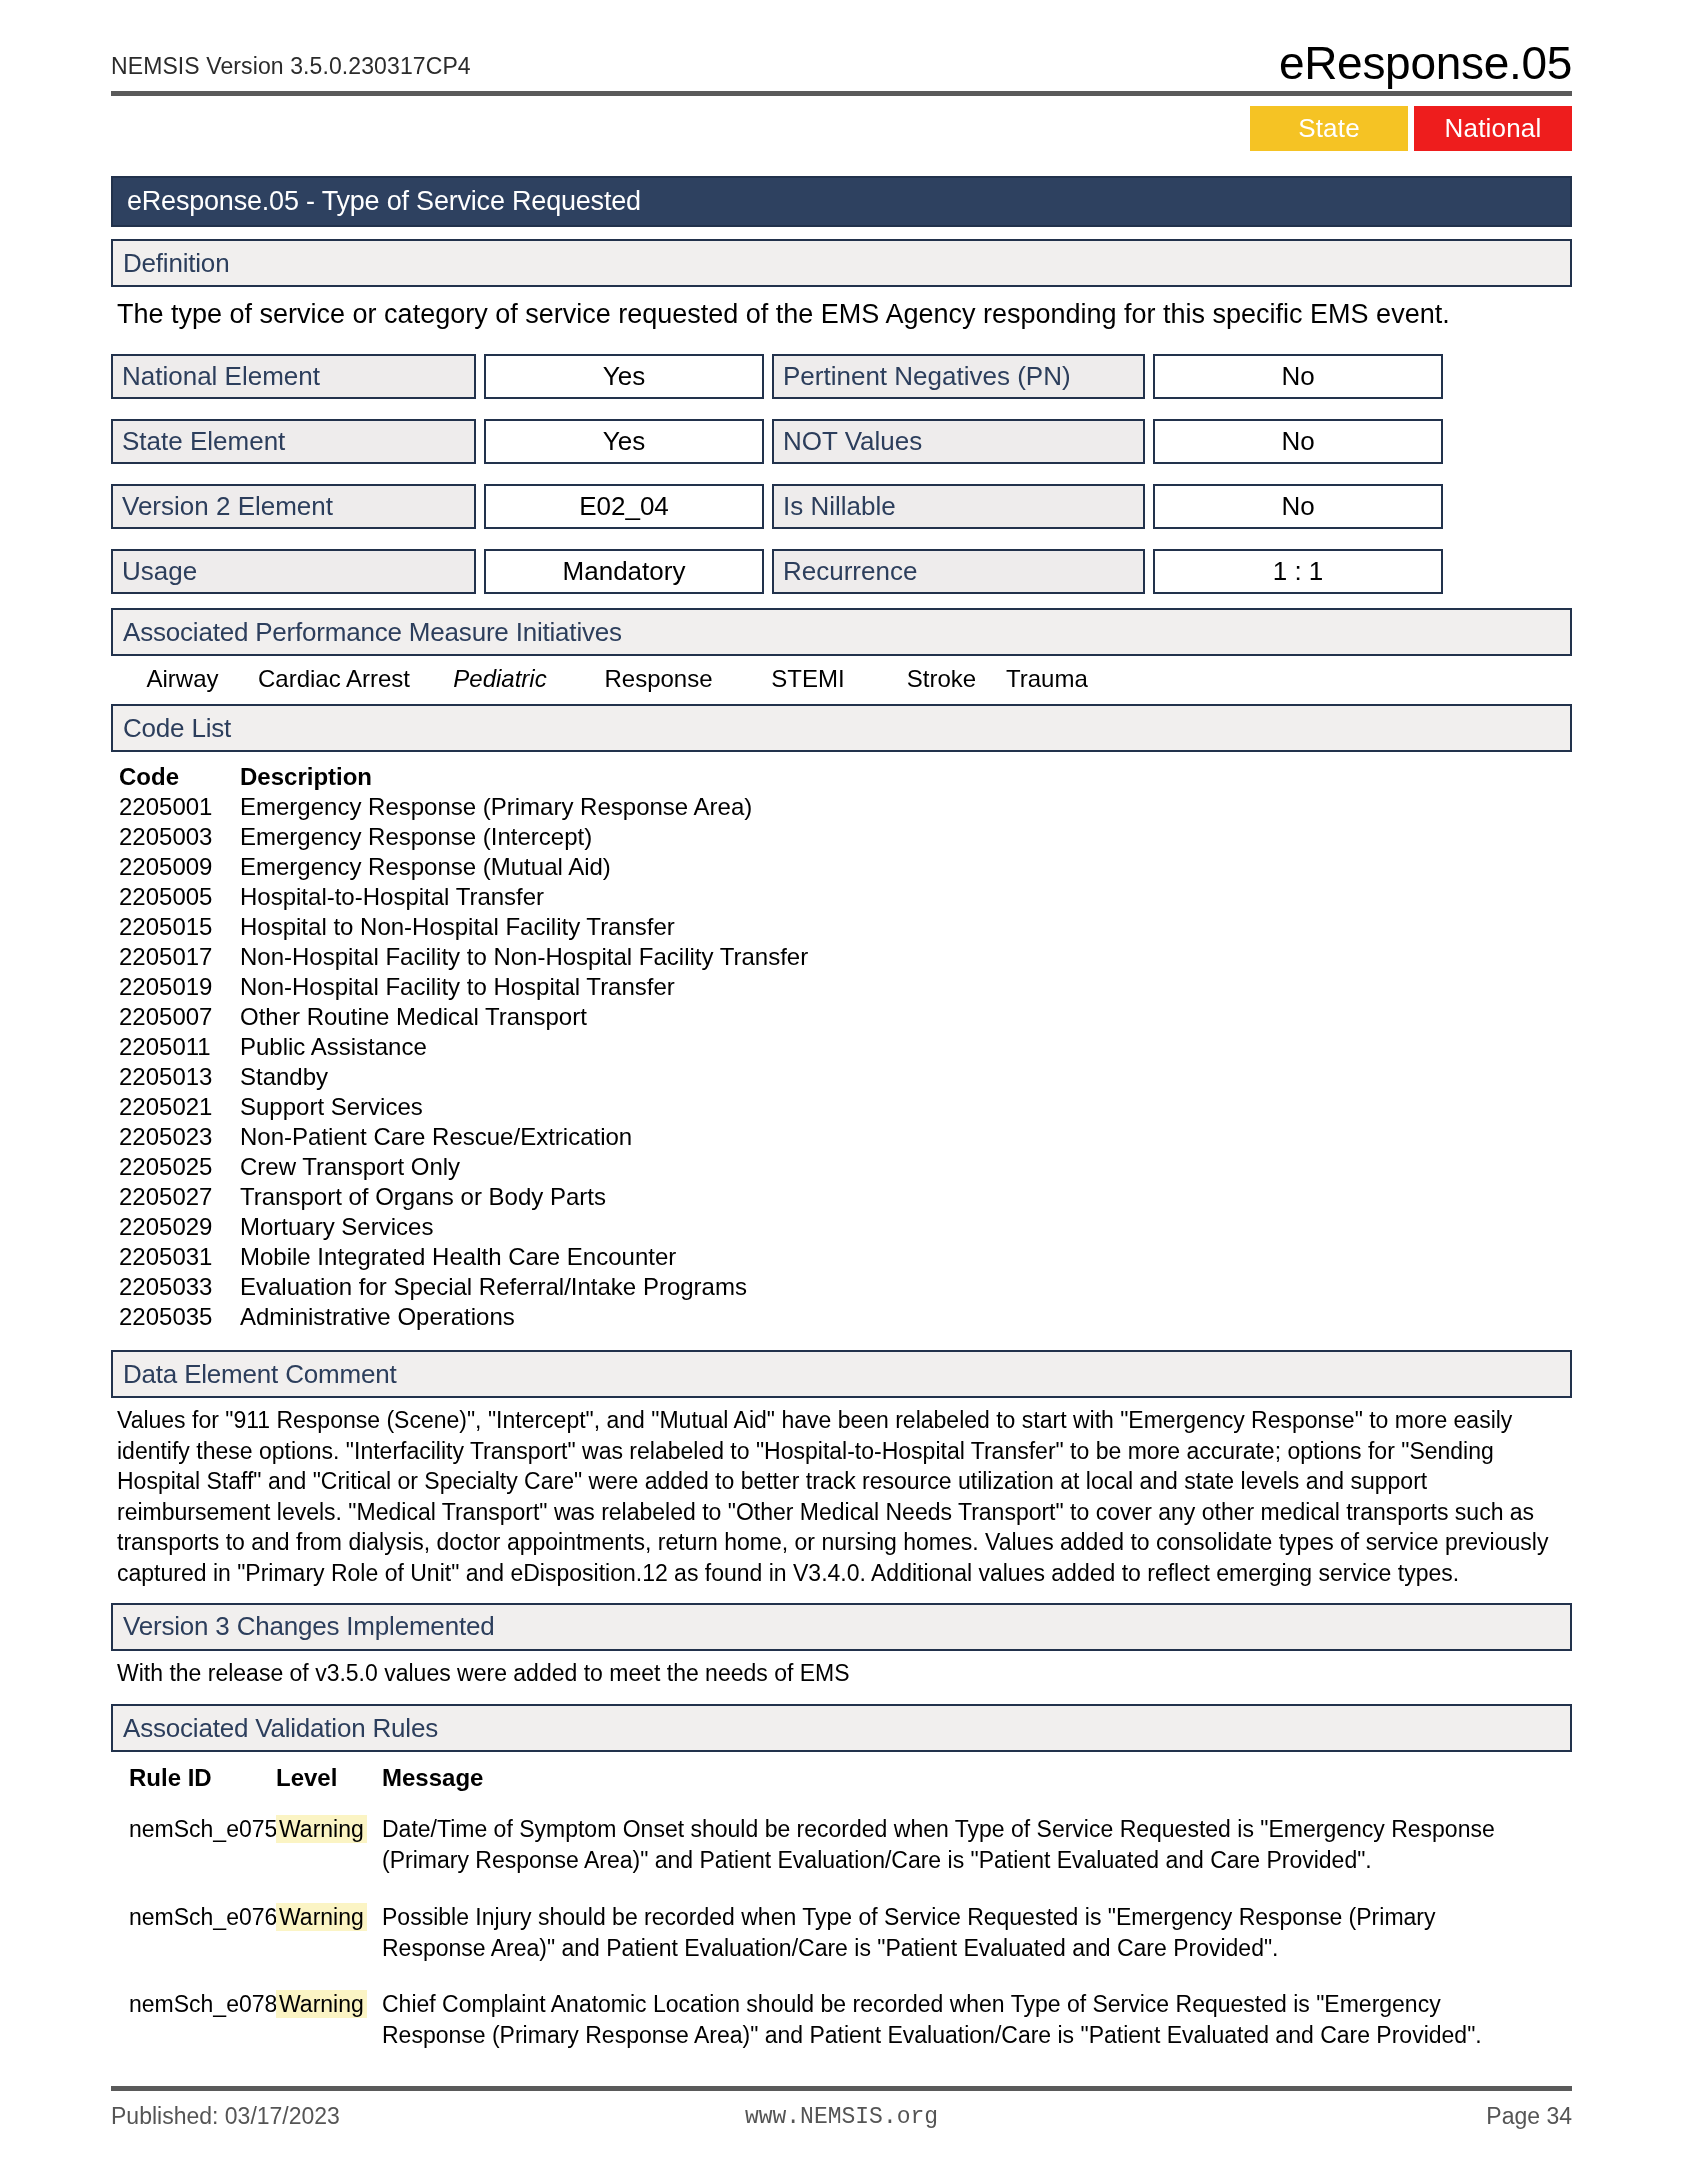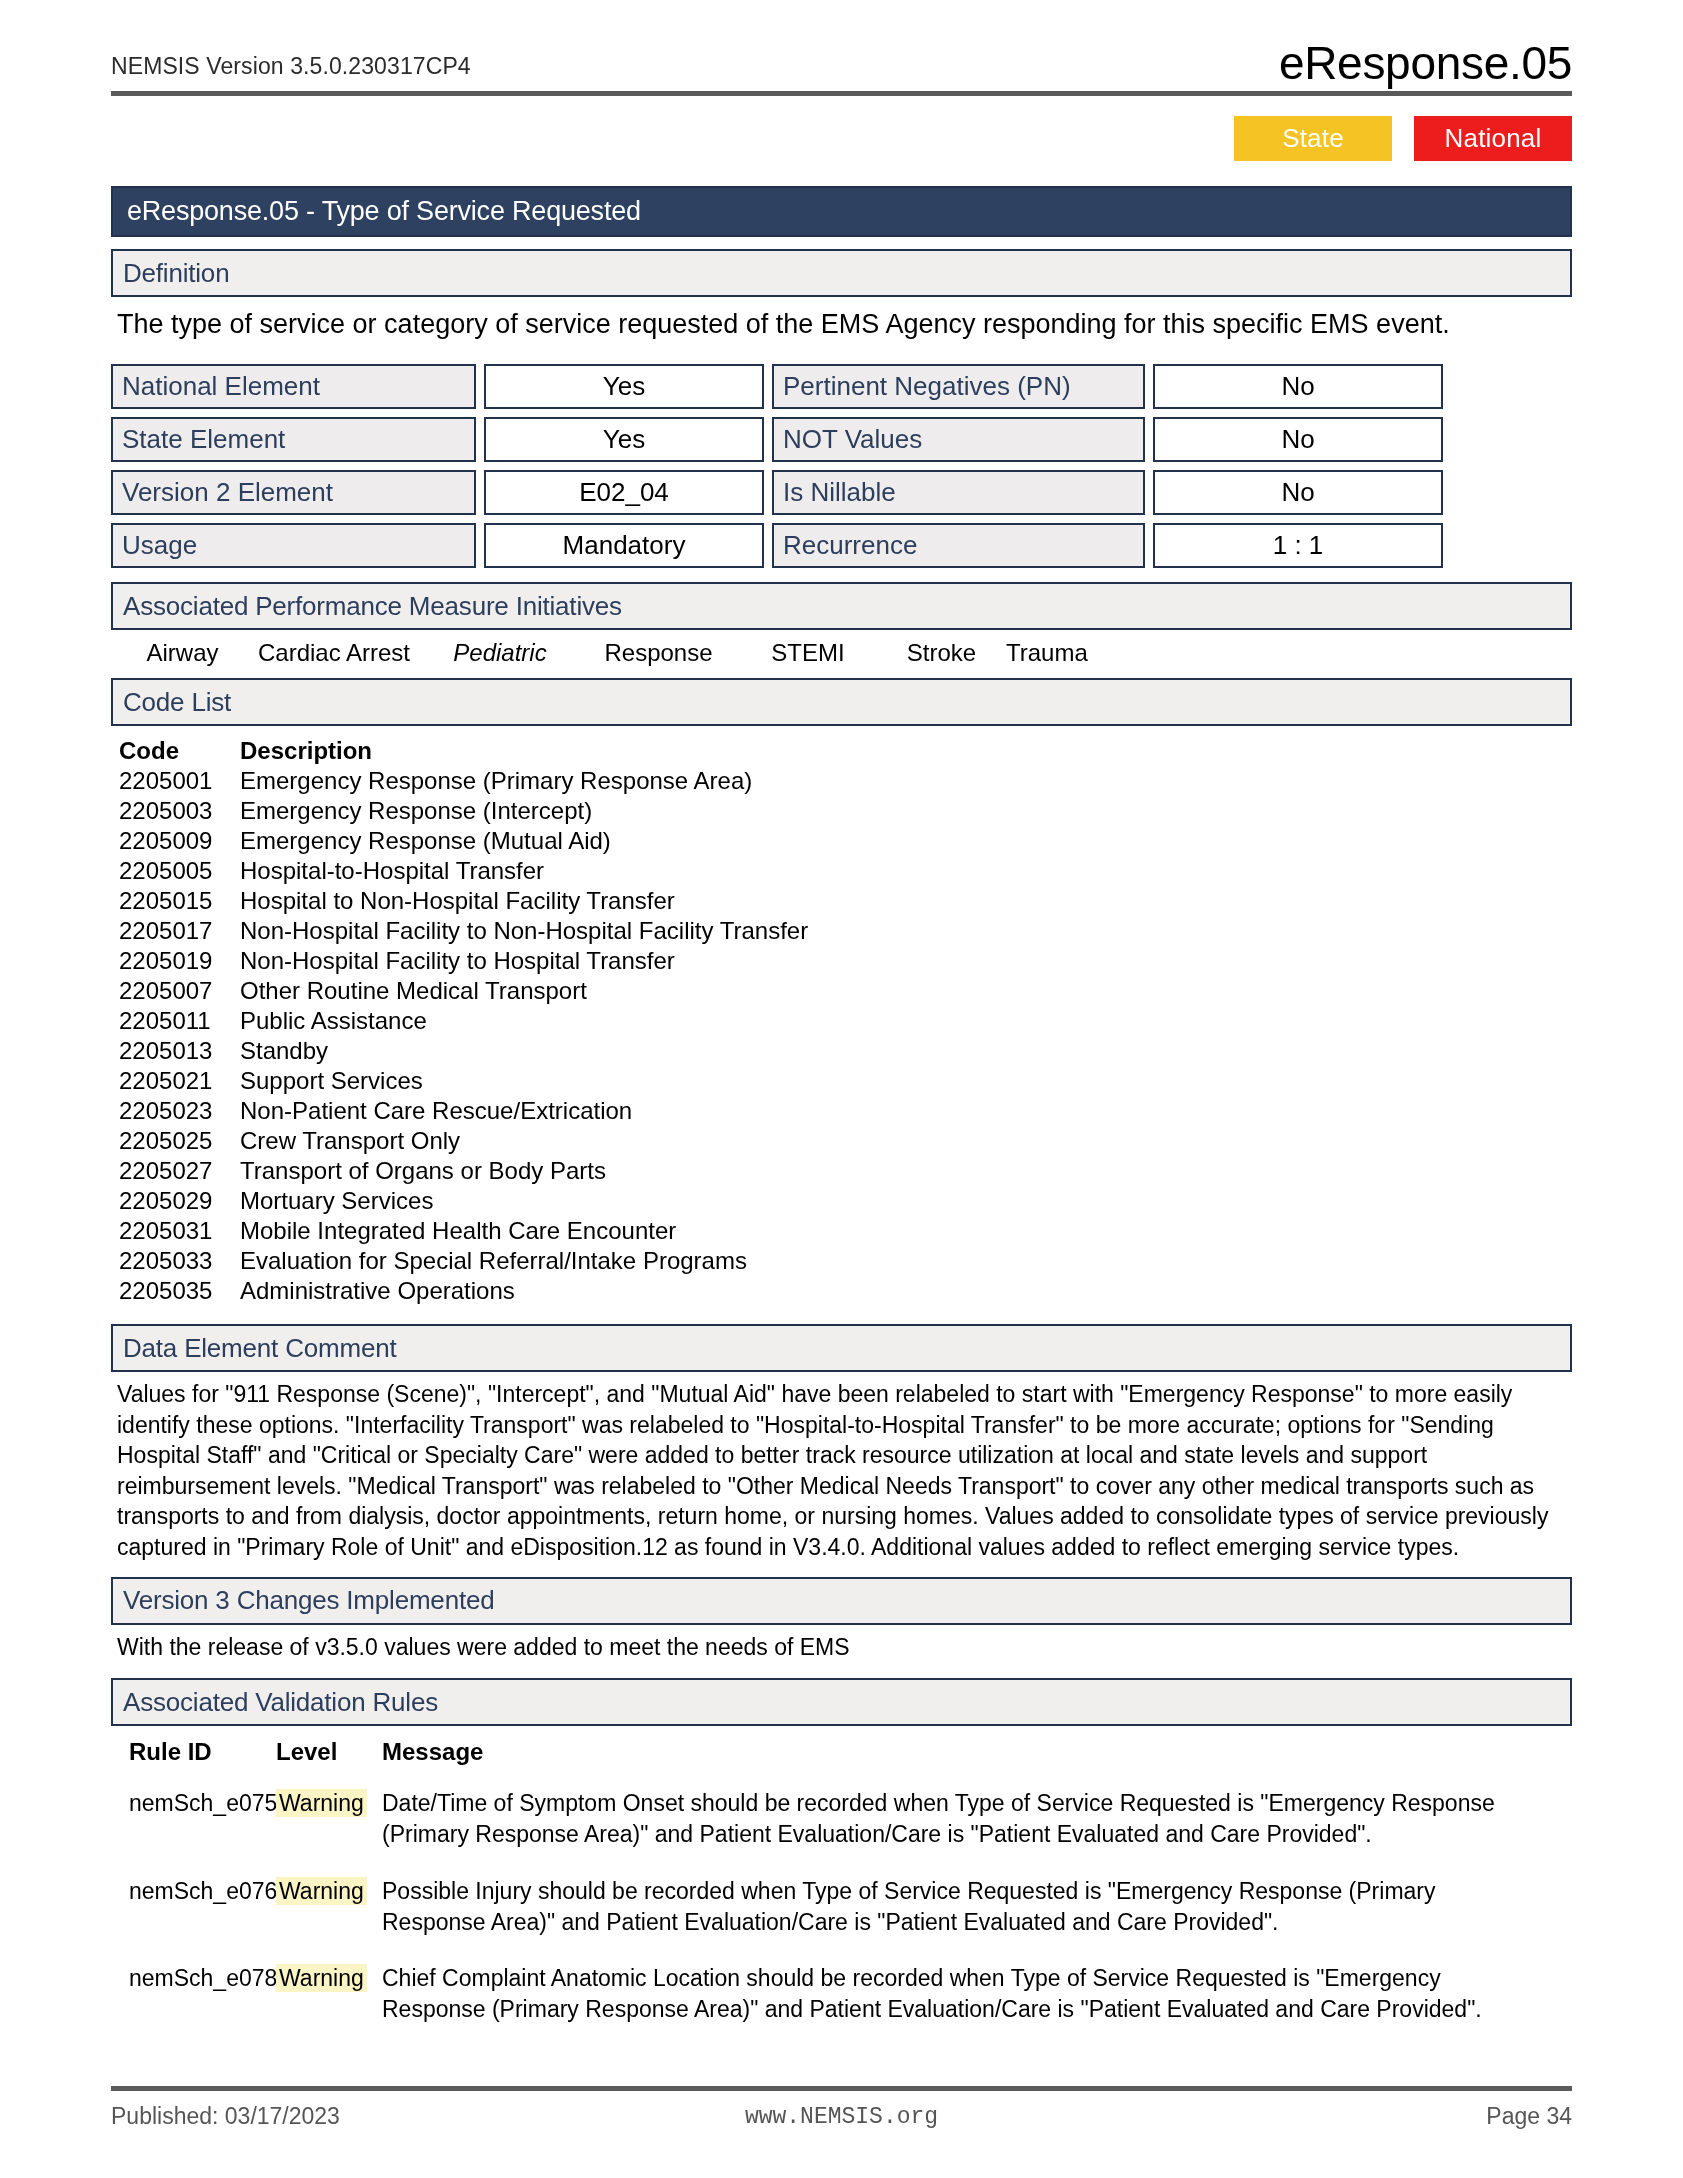--- a/index.html
+++ b/index.html
@@ -12,21 +12,21 @@
   }
   .page { position:relative; width:1683px; height:2178px; box-sizing:border-box; padding:0 111px; }
 
   
   .hdr { position:relative; padding-top:40px; }
   .hdr-row { display:flex; align-items:flex-end; justify-content:space-between; }
   .hdr-ver { font-size:23px; color:#2b2b2b; letter-spacing:0.1px; padding-bottom:6px; }
   .hdr-title { font-size:46px; color:#000; line-height:1; letter-spacing:-0.3px; }
   .hdr-rule { height:5px; background:#5a5a5a; margin-top:5px; }
 
-  .badges { display:flex; justify-content:flex-end; gap:22px; margin-top:20px; }
+  .badges { display:flex; justify-content:flex-end; gap:6px; margin-top:10px; }
   .badge { width:158px; height:45px; display:flex; align-items:center; justify-content:center;
            color:#fff; font-size:26px; letter-spacing:0.2px; }
   .badge.state { background:#f5c324; }
   .badge.national { background:#ee1d1d; }
 
   
   .titlebar {
     margin-top:25px; background:#2e4160; border:2px solid #22324c;
     height:47px; display:flex; align-items:center; padding-left:14px;
     color:#ffffff; font-size:27px; letter-spacing:-0.2px;
@@ -35,21 +35,21 @@
   
   .sechead {
     margin-top:12px; background:#f1efee; border:2px solid #22324c;
     height:44px; display:flex; align-items:center; padding-left:10px;
     color:#2c3e5c; font-size:26px; letter-spacing:-0.2px;
   }
 
   .body-text { font-size:27px; line-height:1.30; color:#000; padding:10px 6px 0 6px; }
 
   
-  .attr { margin-top:22px; display:flex; flex-direction:column; gap:8px; }
+  .attr { margin-top:22px; display:flex; flex-direction:column; gap:20px; }
   .attr-row { display:flex; gap:8px; }
   .cell {
     border:2px solid #22324c; height:45px; display:flex; align-items:center;
     font-size:26px; box-sizing:border-box;
   }
   .cell.lbl { background:#eeecec; color:#2c3e5c; padding-left:9px; }
   .cell.val { background:#fff; color:#000; justify-content:center; }
   .c-l1 { width:365px; }
   .c-v1 { width:280px; }
   .c-l2 { width:373px; }

